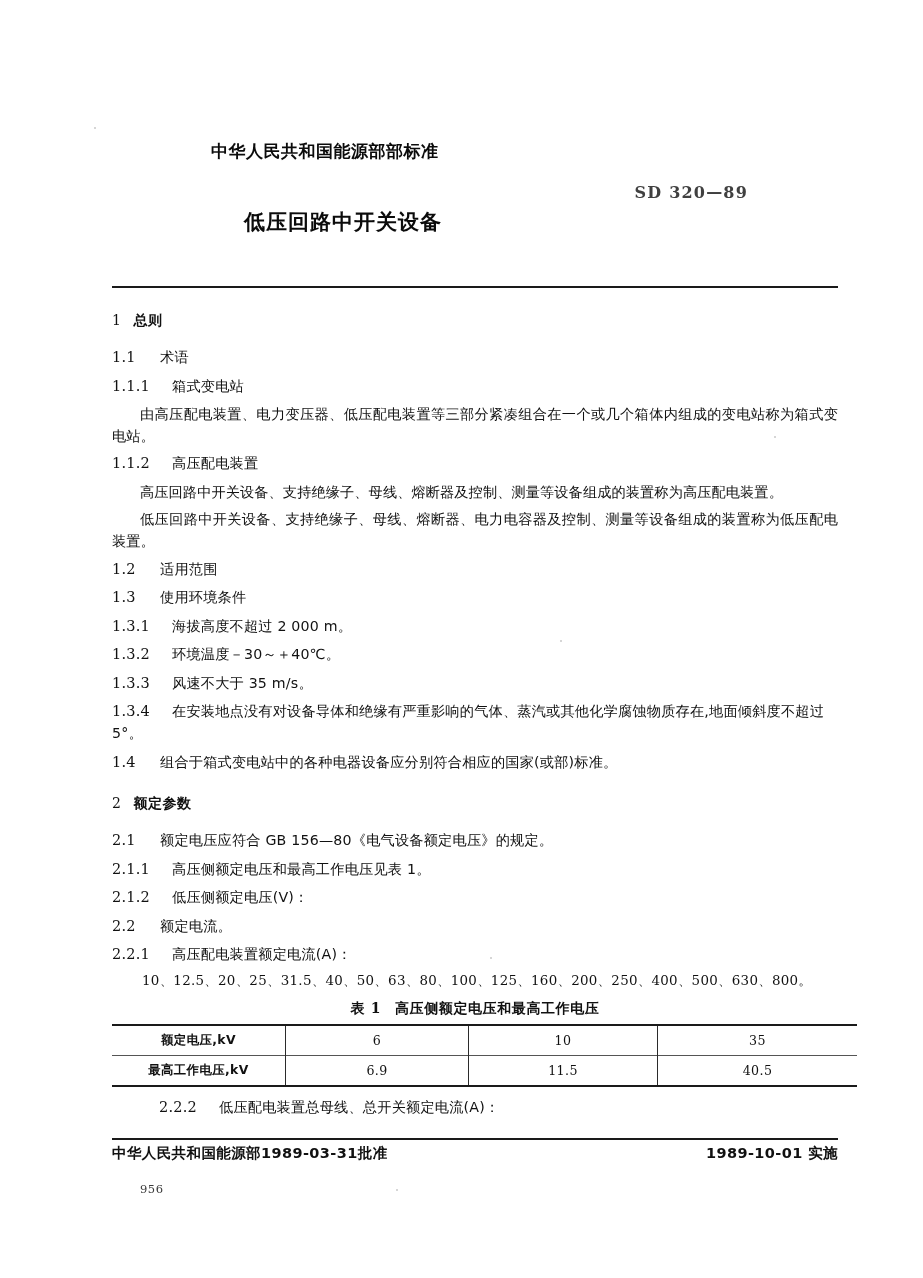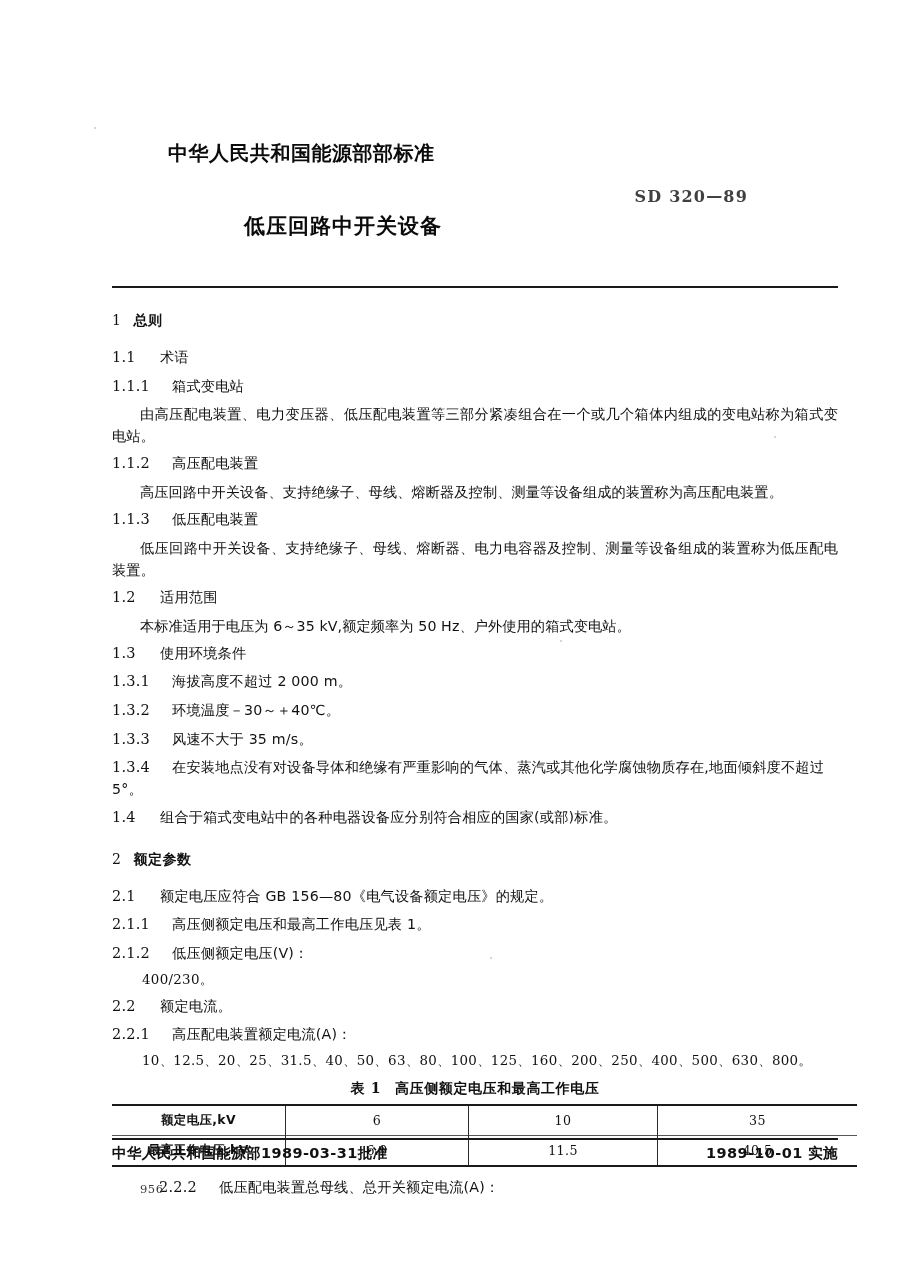--- a/index.html
+++ b/index.html
@@ -21,22 +21,22 @@
   }
 
   
   .title-block {
     position: absolute;
     left: 112px;
     top: 140px;
     width: 726px;
   }
   .org-line {
-    margin-left: 56px;
-    font-size: 20px;
+    margin-left: 99px;
+    font-size: 17px;
     font-weight: bold;
     letter-spacing: 0.5px;
     color: #0b0b0b;
     font-family: Liberation Serif, serif;
   }
   .std-no {
     text-align: right;
     margin-top: 20px;
     padding-right: 90px;
     font-family: "DejaVu Serif", "Liberation Serif", serif;
@@ -220,29 +220,25 @@
     <div class="clause">
       <span class="num wide">1.1.1</span><span>箱式变电站</span>
     </div>
     <p class="para">由高压配电装置、电力变压器、低压配电装置等三部分紧凑组合在一个或几个箱体内组成的变电站称为箱式变电站。</p>
 
     <div class="clause">
       <span class="num wide">1.1.2</span><span>高压配电装置</span>
     </div>
     <p class="para">高压回路中开关设备、支持绝缘子、母线、熔断器及控制、测量等设备组成的装置称为高压配电装置。</p>
 
-    <div class="clause">
-      <span class="num wide">1.1.3</span><span>低压配电装置</span>
-    </div>
     <p class="para">低压回路中开关设备、支持绝缘子、母线、熔断器、电力电容器及控制、测量等设备组成的装置称为低压配电装置。</p>
 
     <div class="clause">
       <span class="num">1.2</span><span>适用范围</span>
     </div>
-    <p class="para">本标准适用于电压为 6～35 kV,额定频率为 50 Hz、户外使用的箱式变电站。</p>
 
     <div class="clause">
       <span class="num">1.3</span><span>使用环境条件</span>
     </div>
 
     <div class="clause">
       <span class="num wide">1.3.1</span><span>海拔高度不超过 2 000 m。</span>
     </div>
     <div class="clause">
       <span class="num wide">1.3.2</span><span>环境温度－30～＋40℃。</span>
@@ -263,21 +259,20 @@
 
     <div class="clause">
       <span class="num">2.1</span><span>额定电压应符合 GB 156—80《电气设备额定电压》的规定。</span>
     </div>
     <div class="clause">
       <span class="num wide">2.1.1</span><span>高压侧额定电压和最高工作电压见表 1。</span>
     </div>
     <div class="clause">
       <span class="num wide">2.1.2</span><span>低压侧额定电压(V)：</span>
     </div>
-    <div class="sub-val">400/230。</div>
 
     <div class="clause">
       <span class="num">2.2</span><span>额定电流。</span>
     </div>
     <div class="clause">
       <span class="num wide">2.2.1</span><span>高压配电装置额定电流(A)：</span>
     </div>
     <div class="sub-val">10、12.5、20、25、31.5、40、50、63、80、100、125、160、200、250、400、500、630、800。</div>
 
     <div class="tbl-caption">

